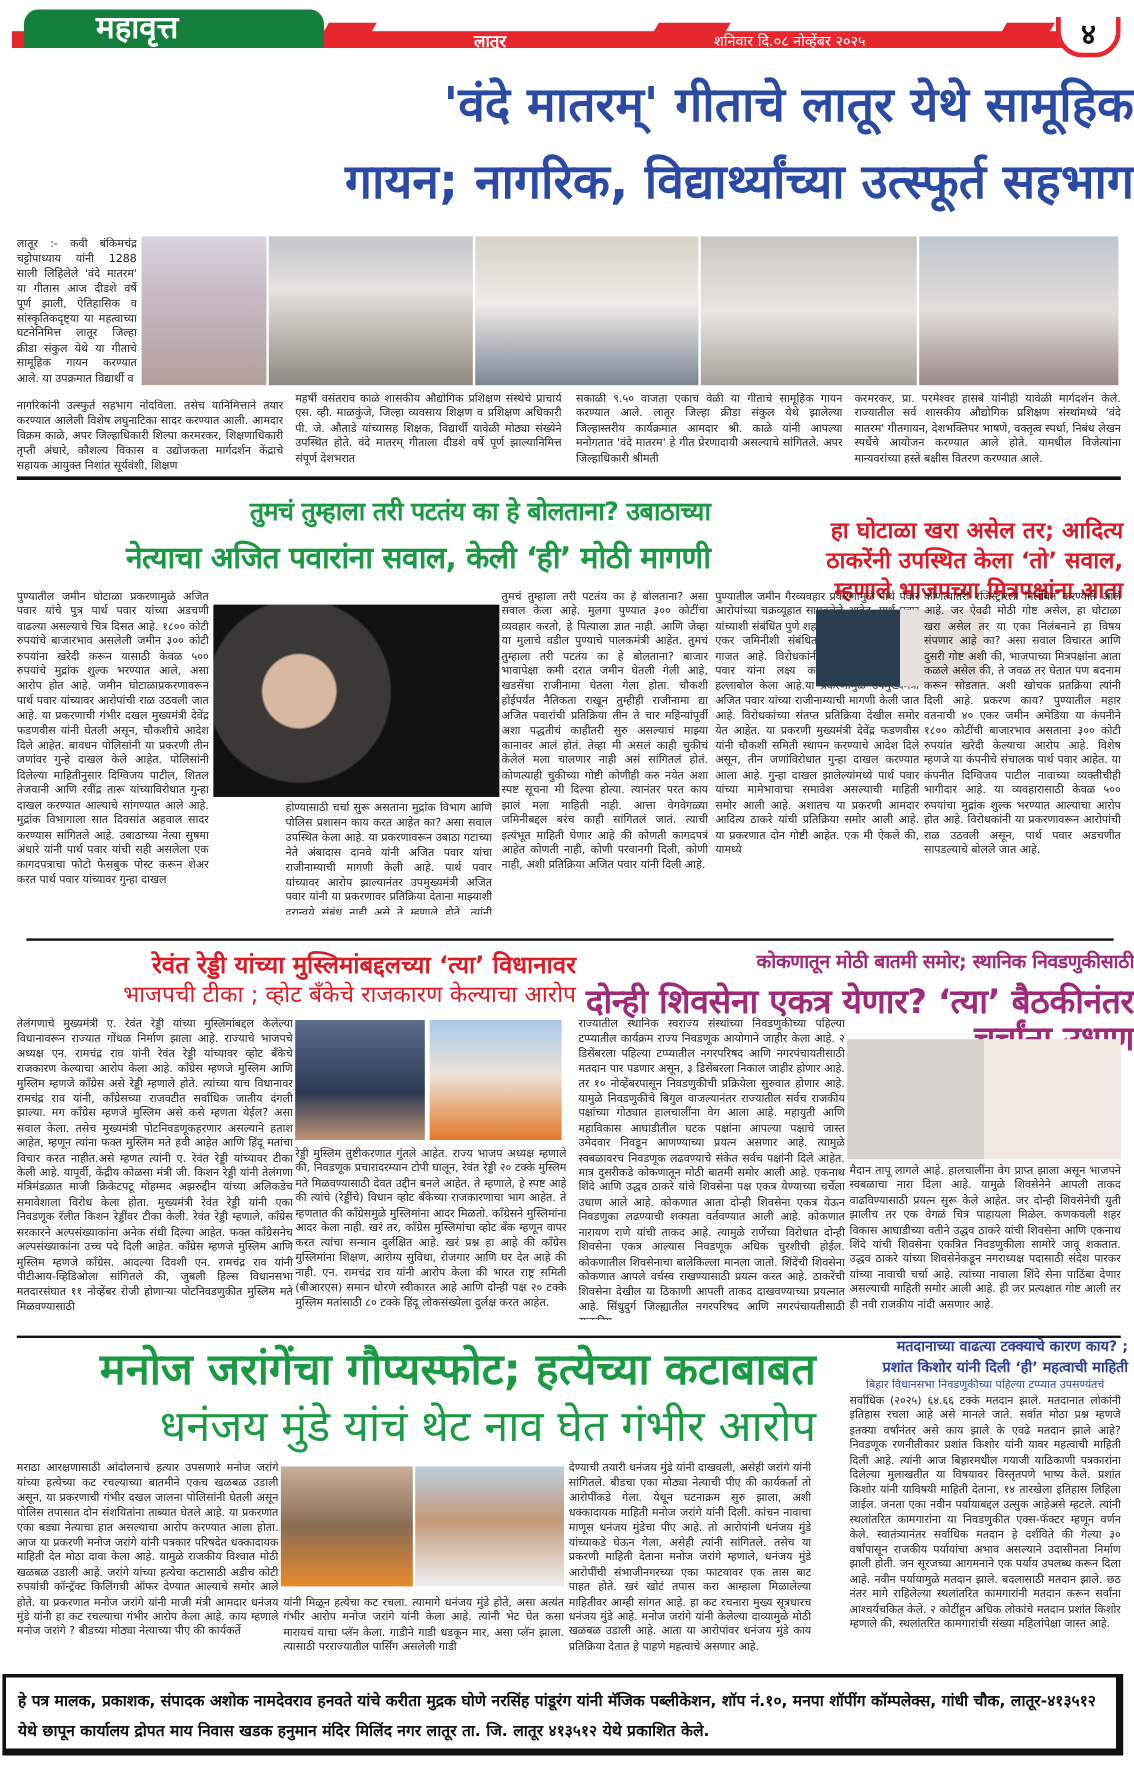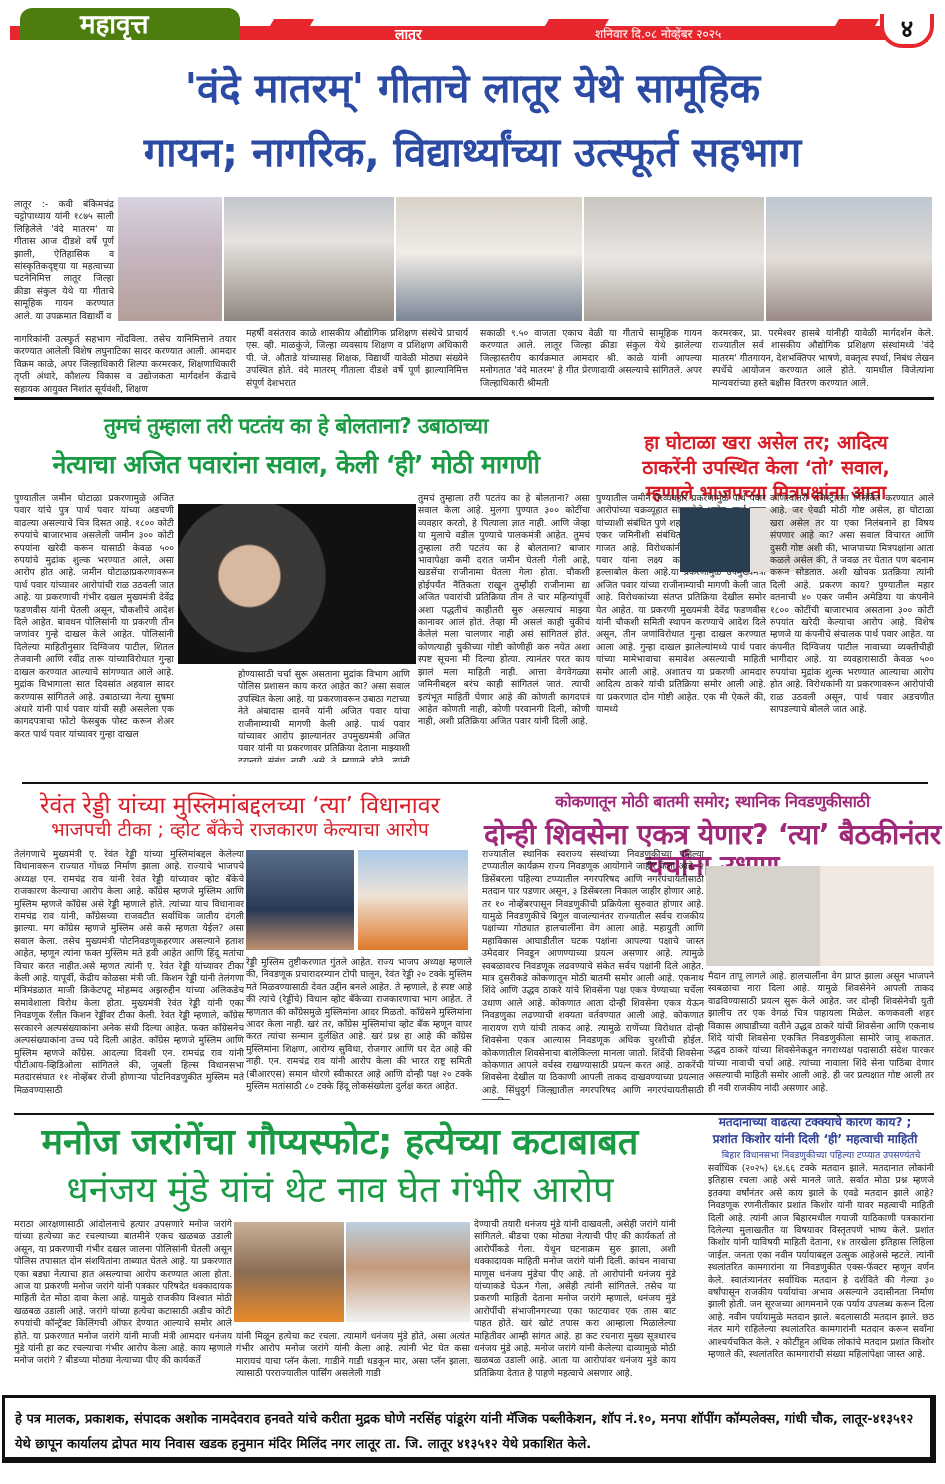--- a/index.html
+++ b/index.html
@@ -1,28 +1,28 @@
 <!DOCTYPE html>
 <html><head>
 <meta charset="utf-8">
 <style>
 *{box-sizing:border-box;margin:0;padding:0}
 body{width:945px;height:1484px;background:#fff;font-family:"DejaVu Sans",sans-serif;color:#111;position:relative;overflow:hidden}
 .abs{position:absolute}
 
 #masthead{left:0;top:0;width:945px;height:48px}
 .mh-band{position:absolute;left:10px;top:26px;width:905px;height:14px;background:#e8262d}
-.mh-logo{position:absolute;left:20px;top:8px;width:220px;height:32px;background:#4d7c0f;border-radius:12px 12px 0 0}
+.mh-logo{position:absolute;left:20px;top:8px;width:250px;height:32px;background:#15803d;border-radius:12px 12px 0 0}
 .mh-logo span{position:absolute;left:60px;top:0;font:bold 26px "DejaVu Sans",sans-serif;color:#fff;line-height:32px}
 .mh-city{position:absolute;left:395px;top:24px;font:bold 14px "DejaVu Sans",sans-serif;color:#fff}
 .mh-date{position:absolute;left:595px;top:25px;font:12px "DejaVu Sans",sans-serif;color:#fff}
 .mh-page{position:absolute;left:880px;top:14px;width:54px;height:34px;border:4px solid #e8262d;border-radius:0 0 22px 22px;border-top:none;background:#fff;text-align:center;font:bold 24px "DejaVu Sans",sans-serif;color:#111;line-height:30px}
 .mh-slant{position:absolute;top:19px;height:14px;background:#e8262d;transform:skewX(-30deg)}
 
-.hl{position:absolute;text-align:center;font-weight:bold;font-family:"DejaVu Sans",sans-serif;line-height:1.1}
+.hl{position:absolute;text-align:right;font-weight:bold;font-family:"DejaVu Sans",sans-serif;line-height:1.1}
 .blue{color:#2b4aa3}.green{color:#1a9b43}.red{color:#d91c26}.magenta{color:#a1297a}.navy{color:#2f3f97}
 .body-text{position:absolute;font-size:9.2px;line-height:12.4px;text-align:justify;color:#222;overflow:hidden;font-family:"DejaVu Sans",sans-serif}
 .rule{position:absolute;height:3px;background:#111}
 .photo{position:absolute;overflow:hidden}
 
 #footer{left:2px;top:1395px;width:934px;height:68px;border:3px solid #111;border-right-width:6px;border-bottom-width:6px;padding:8px 10px;font:bold 13px "DejaVu Sans",sans-serif;line-height:25px;color:#111}
 </style>
 </head>
 <body>
 
@@ -35,21 +35,21 @@
       <span>महावृत्त</span>
     </div>
   <div class="mh-city">लातूर</div>
   <div class="mh-date">शनिवार दि.०८ नोव्हेंबर २०२५</div>
   <div class="mh-page">४</div>
 </div>
 
 <div class="hl blue" style="left:0;top:66px;width:945px;font-size:40px">'वंदे मातरम्' गीताचे लातूर येथे सामूहिक</div>
 <div class="hl blue" style="left:0;top:130px;width:945px;font-size:40px">गायन; नागरिक, विद्यार्थ्यांच्या उत्स्फूर्त सहभाग</div>
 
-<div class="body-text" style="left:14px;top:198px;width:100px;height:124px">लातूर :- कवी बंकिमचंद्र चट्टोपाध्याय यांनी १८७५ साली लिहिलेले 'वंदे मातरम' या गीतास आज दीडशे वर्षे पूर्ण झाली, ऐतिहासिक व सांस्कृतिकदृष्ट्या या महत्वाच्या घटनेनिमित्त लातूर जिल्हा क्रीडा संकुल येथे या गीताचे सामूहिक गायन करण्यात आले. या उपक्रमात विद्यार्थी व</div>
+<div class="body-text" style="left:14px;top:198px;width:100px;height:124px">लातूर :- कवी बंकिमचंद्र चट्टोपाध्याय यांनी 1288 साली लिहिलेले 'वंदे मातरम' या गीतास आज दीडशे वर्षे पूर्ण झाली, ऐतिहासिक व सांस्कृतिकदृष्ट्या या महत्वाच्या घटनेनिमित्त लातूर जिल्हा क्रीडा संकुल येथे या गीताचे सामूहिक गायन करण्यात आले. या उपक्रमात विद्यार्थी व</div>
 <div class="photo" style="left:118px;top:197px;width:104px;height:124px;background:linear-gradient(180deg,#d9d2e0 0%,#c8b8c4 40%,#b3a09a 100%)"></div>
 <div class="photo" style="left:224px;top:197px;width:170px;height:124px;background:linear-gradient(180deg,#c2c6cc 0%,#e6e2de 35%,#b9b3ac 70%,#8f8880 100%)"></div>
 <div class="photo" style="left:396px;top:197px;width:186px;height:124px;background:linear-gradient(180deg,#d8d2c8 0%,#f0ece6 45%,#7b8797 100%)"></div>
 <div class="photo" style="left:584px;top:197px;width:180px;height:124px;background:linear-gradient(180deg,#c9c6c1 0%,#eae6e2 50%,#a9a29a 100%)"></div>
 <div class="photo" style="left:766px;top:197px;width:166px;height:124px;background:linear-gradient(180deg,#bec7d2 0%,#e3ddd7 50%,#9a8a88 100%)"></div>
 
 <div class="body-text" style="left:14px;top:333px;width:222px;height:62px">नागरिकांनी उत्स्फुर्त सहभाग नोंदविला. तसेच यानिमित्ताने तयार करण्यात आलेली विशेष लघुनाटिका सादर करण्यात आली. आमदार विक्रम काळे, अपर जिल्हाधिकारी शिल्पा करमरकर, शिक्षणाधिकारी तृप्ती अंधारे, कौशल्य विकास व उद्योजकता मार्गदर्शन केंद्राचे सहायक आयुक्त निशांत सूर्यवंशी, शिक्षण</div>
 <div class="body-text" style="left:246px;top:327px;width:222px;height:68px">महर्षी वसंतराव काळे शासकीय औद्योगिक प्रशिक्षण संस्थेचे प्राचार्य एस. व्ही. माळकुंजे, जिल्हा व्यवसाय शिक्षण व प्रशिक्षण अधिकारी पी. जे. औताडे यांच्यासह शिक्षक, विद्यार्थी यावेळी मोठ्या संख्येने उपस्थित होते. वंदे मातरम् गीताला दीडशे वर्षे पूर्ण झाल्यानिमित्त संपूर्ण देशभरात</div>
 <div class="body-text" style="left:480px;top:327px;width:222px;height:68px">सकाळी ९.५० वाजता एकाच वेळी या गीताचे सामूहिक गायन करण्यात आले. लातूर जिल्हा क्रीडा संकुल येथे झालेल्या जिल्हास्तरीय कार्यक्रमात आमदार श्री. काळे यांनी आपल्या मनोगतात 'वंदे मातरम' हे गीत प्रेरणादायी असल्याचे सांगितले. अपर जिल्हाधिकारी श्रीमती</div>
 <div class="body-text" style="left:712px;top:327px;width:222px;height:68px">करमरकर, प्रा. परमेश्वर हासबे यांनीही यावेळी मार्गदर्शन केले. राज्यातील सर्व शासकीय औद्योगिक प्रशिक्षण संस्थांमध्ये 'वंदे मातरम' गीतगायन, देशभक्तिपर भाषणे, वक्तृत्व स्पर्धा, निबंध लेखन स्पर्धेचे आयोजन करण्यात आले होते. यामधील विजेत्यांना मान्यवरांच्या हस्ते बक्षीस वितरण करण्यात आले.</div>
@@ -64,21 +64,21 @@
 
 <div class="hl red" style="left:596px;top:432px;width:340px;font-size:19px">हा घोटाळा खरा असेल तर; आदित्य</div>
 <div class="hl red" style="left:596px;top:457px;width:340px;font-size:19px">ठाकरेंनी उपस्थित केला ‘तो’ सवाल,</div>
 <div class="hl red" style="left:596px;top:482px;width:340px;font-size:19px">म्हणाले भाजपच्या मित्रपक्षांना आता</div>
 <div class="body-text" style="left:596px;top:492px;width:170px;height:268px">पुण्यातील जमीन गैरव्यवहार प्रकरणामुळे पार्थ पवार आरोपांच्या चक्रव्यूहात सापडलेले आहेत. पार्थ पवार यांच्याशी संबंधित पुणे शहरातील मुंढवा परिसरात ४० एकर जमिनीशी संबंधित प्रकरण सध्या राज्यात गाजत आहे. विरोधकांनी या प्रकरणावरून पार्थ पवार यांना लक्ष्य करत महायुती सरकारवर हल्लाबोल केला आहे.या प्रकरणामुळे उपमुख्यमंत्री अजित पवार यांच्या राजीनाम्याची मागणी केली जात आहे. विरोधकांच्या संतप्त प्रतिक्रिया देखील समोर येत आहेत. या प्रकरणी मुख्यमंत्री देवेंद्र फडणवीस यांनी चौकशी समिती स्थापन करण्याचे आदेश दिले असून, तीन जणांविरोधात गुन्हा दाखल करण्यात आला आहे. गुन्हा दाखल झालेल्यांमध्ये पार्थ पवार यांच्या मामेभावाचा समावेश असल्याची माहिती समोर आली आहे. अशातच या प्रकरणी आमदार आदित्य ठाकरे यांची प्रतिक्रिया समोर आली आहे. या प्रकरणात दोन गोष्टी आहेत. एक मी ऐकले की, यामध्ये</div>
 <div class="photo" style="left:680px;top:508px;width:140px;height:64px;background:linear-gradient(90deg,#2a3e52 0 50%,#e6e1dc 50%)"></div>
 <div class="body-text" style="left:770px;top:492px;width:164px;height:268px">कोणत्यातरी रजिस्ट्रारला निलंबित करण्यात आले आहे. जर ऐवढी मोठी गोष्ट असेल, हा घोटाळा खरा असेल तर या एका निलंबनाने हा विषय संपणार आहे का? असा सवाल विचारत आणि दुसरी गोष्ट अशी की, भाजपाच्या मित्रपक्षांना आता कळले असेल की, ते जवळ तर घेतात पण बदनाम करून सोडतात. अशी खोचक प्रतक्रिया त्यांनी दिली आहे. प्रकरण काय? पुण्यातील महार वतनाची ४० एकर जमीन अमेडिया या कंपनीने १८०० कोटींची बाजारभाव असताना ३०० कोटी रुपयांत खरेदी केल्याचा आरोप आहे. विशेष म्हणजे या कंपनीचे संचालक पार्थ पवार आहेत. या कंपनीत दिग्विजय पाटील नावाच्या व्यक्तीचीही भागीदार आहे. या व्यवहारासाठी केवळ ५०० रुपयांचा मुद्रांक शुल्क भरण्यात आल्याचा आरोप होत आहे. विरोधकांनी या प्रकरणावरून आरोपांची राळ उठवली असून, पार्थ पवार अडचणीत सापडल्याचे बोलले जात आहे.</div>
 
 <div class="rule" style="left:22px;top:782px;width:906px;height:2px"></div>
 
-<div class="hl red" style="left:0;top:793px;width:480px;font-size:23px;font-weight:normal">रेवंत रेड्डी यांच्या मुस्लिमांबद्दलच्या ‘त्या’ विधानावर</div>
+<div class="hl red" style="left:0;top:793px;width:480px;font-size:20px;font-weight:bold">रेवंत रेड्डी यांच्या मुस्लिमांबद्दलच्या ‘त्या’ विधानावर</div>
 <div class="hl red" style="left:0;top:819px;width:480px;font-size:19px;font-weight:normal">भाजपची टीका ; व्होट बँकेचे राजकारण केल्याचा आरोप</div>
 <div class="body-text" style="left:14px;top:848px;width:230px;height:252px">तेलंगणाचे मुख्यमंत्री ए. रेवंत रेड्डी यांच्या मुस्लिमांबद्दल केलेल्या विधानावरून राज्यात गोंधळ निर्माण झाला आहे. राज्याचे भाजपचे अध्यक्ष एन. रामचंद्र राव यांनी रेवंत रेड्डी यांच्यावर व्होट बँकेचे राजकारण केल्याचा आरोप केला आहे. काँग्रेस म्हणजे मुस्लिम आणि मुस्लिम म्हणजे काँग्रेस असे रेड्डी म्हणाले होते. त्यांच्या याच विधानावर रामचंद्र राव यांनी, काँग्रेसच्या राजवटीत सर्वाधिक जातीय दंगली झाल्या. मग काँग्रेस म्हणजे मुस्लिम असे कसे म्हणता येईल? असा सवाल केला. तसेच मुख्यमंत्री पोटनिवडणूकहरणार असल्याने हताश आहेत, म्हणून त्यांना फक्त मुस्लिम मते हवी आहेत आणि हिंदू मतांचा विचार करत नाहीत.असे म्हणत त्यांनी ए. रेवंत रेड्डी यांच्यावर टीका केली आहे. यापूर्वी, केंद्रीय कोळसा मंत्री जी. किशन रेड्डी यांनी तेलंगणा मंत्रिमंडळात माजी क्रिकेटपटू मोहम्मद अझरुद्दीन यांच्या अलिकडेच समावेशाला विरोध केला होता. मुख्यमंत्री रेवंत रेड्डी यांनी एका निवडणूक रॅलीत किशन रेड्डींवर टीका केली. रेवंत रेड्डी म्हणाले, काँग्रेस सरकारने अल्पसंख्याकांना अनेक संधी दिल्या आहेत. फक्त काँग्रेसनेच अल्पसंख्याकांना उच्च पदे दिली आहेत. काँग्रेस म्हणजे मुस्लिम आणि मुस्लिम म्हणजे काँग्रेस. आदल्या दिवशी एन. रामचंद्र राव यांनी पीटीआय-व्हिडिओला सांगितले की, जुबली हिल्स विधानसभा मतदारसंघात ११ नोव्हेंबर रोजी होणाऱ्या पोटनिवडणुकीत मुस्लिम मते मिळवण्यासाठी</div>
 <div class="photo" style="left:246px;top:850px;width:108px;height:100px;background:linear-gradient(180deg,#5a6e8c 0%,#2a3a56 60%,#c09070 100%)"></div>
 <div class="photo" style="left:358px;top:850px;width:110px;height:100px;background:linear-gradient(180deg,#a8c8e8 0%,#ede3d8 45%,#e07a2a 100%)"></div>
 <div class="body-text" style="left:246px;top:956px;width:226px;height:144px">रेड्डी मुस्लिम तुष्टीकरणात गुंतले आहेत. राज्य भाजप अध्यक्ष म्हणाले की, निवडणूक प्रचारादरम्यान टोपी घालून, रेवंत रेड्डी २० टक्के मुस्लिम मते मिळवण्यासाठी देवत उद्दीन बनले आहेत. ते म्हणाले, हे स्पष्ट आहे की त्यांचे (रेड्डींचे) विधान व्होट बँकेच्या राजकारणाचा भाग आहेत. ते म्हणतात की काँग्रेसमुळे मुस्लिमांना आदर मिळतो. काँग्रेसने मुस्लिमांना आदर केला नाही. खरं तर, काँग्रेस मुस्लिमांचा व्होट बँक म्हणून वापर करत त्यांचा सन्मान दुर्लक्षित आहे. खरं प्रश्न हा आहे की काँग्रेस मुस्लिमांना शिक्षण, आरोग्य सुविधा, रोजगार आणि घर देत आहे की नाही. एन. रामचंद्र राव यांनी आरोप केला की भारत राष्ट्र समिती (बीआरएस) समान धोरणे स्वीकारत आहे आणि दोन्ही पक्ष २० टक्के मुस्लिम मतांसाठी ८० टक्के हिंदू लोकसंख्येला दुर्लक्ष करत आहेत.</div>
 
 <div class="hl magenta" style="left:480px;top:793px;width:465px;font-size:16px;letter-spacing:-.3px">कोकणातून मोठी बातमी समोर; स्थानिक निवडणुकीसाठी</div>
 <div class="hl magenta" style="left:480px;top:820px;width:465px;font-size:28px;letter-spacing:-.3px">दोन्ही शिवसेना एकत्र येणार? ‘त्या’ बैठकीनंतर चर्चांना उधाण</div>
 <div class="body-text" style="left:482px;top:848px;width:222px;height:252px">राज्यातील स्थानिक स्वराज्य संस्थांच्या निवडणुकीच्या पहिल्या टप्प्यातील कार्यक्रम राज्य निवडणूक आयोगाने जाहीर केला आहे. २ डिसेंबरला पहिल्या टप्प्यातील नगरपरिषद आणि नगरपंचायतीसाठी मतदान पार पडणार असून, ३ डिसेंबरला निकाल जाहीर होणार आहे. तर १० नोव्हेंबरपासून निवडणुकीची प्रक्रियेला सुरुवात होणार आहे. यामुळे निवडणुकीचे बिगुल वाजल्यानंतर राज्यातील सर्वच राजकीय पक्षांच्या गोठ्यात हालचालींना वेग आला आहे. महायुती आणि महाविकास आघाडीतील घटक पक्षांना आपल्या पक्षाचे जास्त उमेदवार निवडून आणण्याच्या प्रयत्न असणार आहे. त्यामुळे स्वबळावरच निवडणूक लढवण्याचे संकेत सर्वच पक्षांनी दिले आहेत. मात्र दुसरीकडे कोकणातून मोठी बातमी समोर आली आहे. एकनाथ शिंदे आणि उद्धव ठाकरे यांचे शिवसेना पक्ष एकत्र येण्याच्या चर्चेला उधाण आले आहे. कोकणात आता दोन्ही शिवसेना एकत्र येऊन निवडणुका लढण्याची शक्यता वर्तवण्यात आली आहे. कोकणात नारायण राणे यांची ताकद आहे. त्यामुळे राणेंच्या विरोधात दोन्ही शिवसेना एकत्र आल्यास निवडणूक अधिक चुरशीची होईल. कोकणातील शिवसेनाचा बालेकिल्ला मानला जातो. शिंदेंची शिवसेना कोकणात आपले वर्चस्व राखण्यासाठी प्रयत्न करत आहे. ठाकरेंची शिवसेना देखील या ठिकाणी आपली ताकद दाखवण्याच्या प्रयत्नात आहे. सिंधुदुर्ग जिल्ह्यातील नगरपरिषद आणि नगरपंचायतीसाठी राजकीय</div>
 <div class="photo" style="left:706px;top:866px;width:228px;height:100px;background:linear-gradient(90deg,#d8d2cc 0 50%,#f1e9e1 50%)"></div>

